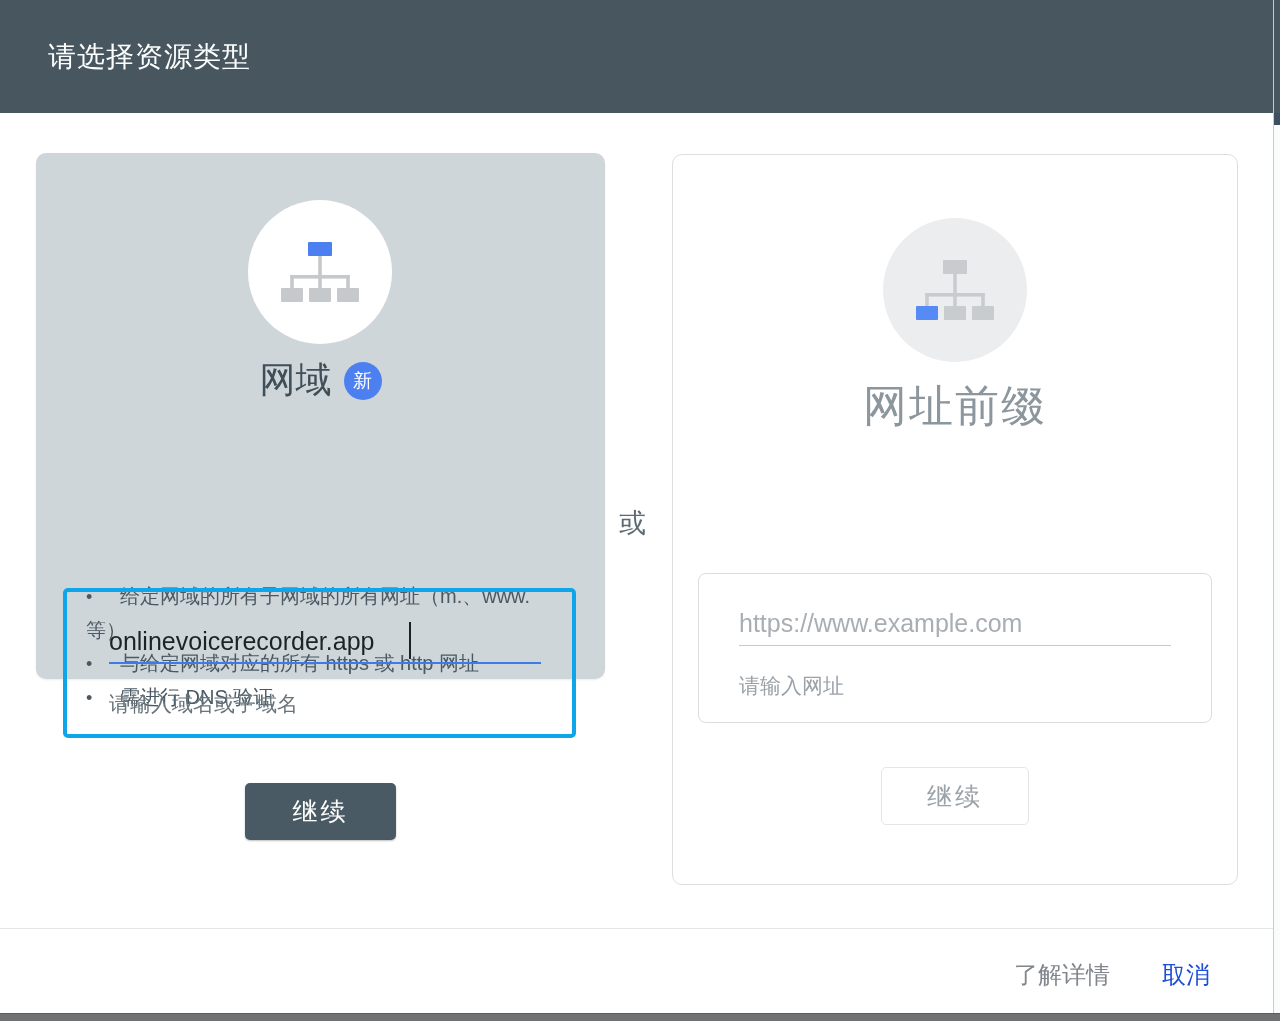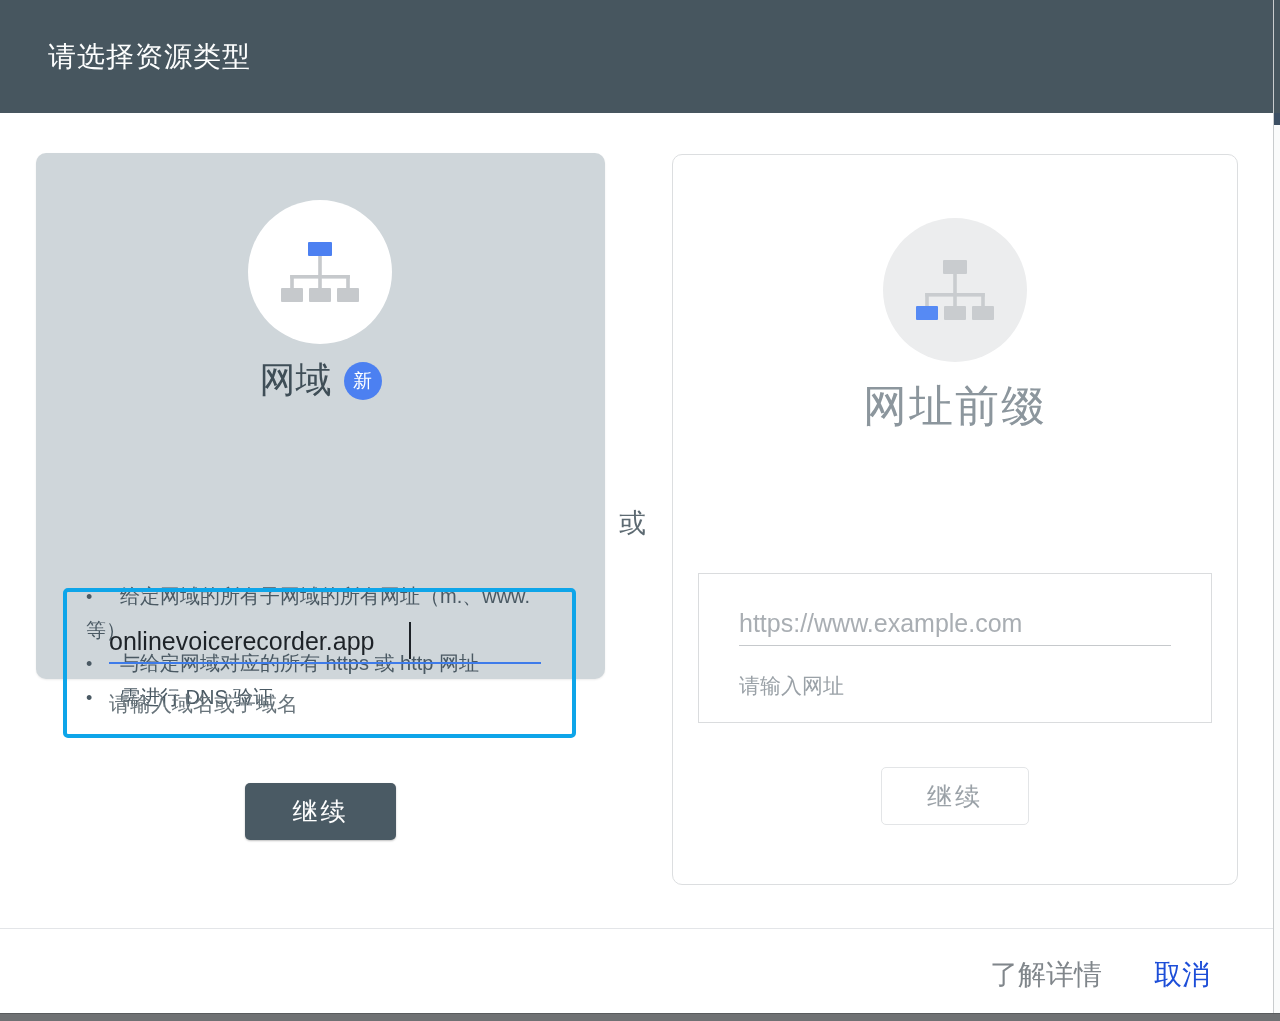--- a/index.html
+++ b/index.html
@@ -69,21 +69,21 @@
   
   .input-box {
     position:absolute; border-radius:5px; background:transparent;
   }
   .domain-card .input-box {
     left:27px; top:435px; width:513px; height:150px;
     border:4px solid #0ea5e9;
   }
   .prefix-card .input-box {
     left:25px; top:418px; width:514px; height:150px;
-    border:1px solid #dadcde; border-radius:0; background:#ffffff;
+    border:1px solid #dadcde; border-radius:8px; background:#ffffff;
   }
   .input-box input {
     position:absolute; left:42px; top:28px; width:432px; height:44px;
     background:transparent; border:none; outline:none;
     font-family:"Liberation Sans", sans-serif; font-size:25px;
   }
   .domain-card .input-box input {
     color:#1d2227; border-bottom:2px solid #3e7bea;
   }
   .prefix-card .input-box input {
@@ -119,21 +119,21 @@
 
   
   .footer-divider {
     position:absolute; left:0; top:928px; width:1280px; height:1px;
     background:#e3e5e8;
   }
   footer {
     position:absolute; top:950px; right:70px; height:50px;
     display:flex; align-items:center; gap:52px;
   }
-  footer button { background:transparent; border:none; font-size:28px; }
+  footer button { background:transparent; border:none; font-size:24px; }
   .learn-more { color:#80868b; }
   .cancel { color:#1d4ed8; font-weight:500; }
 
   
   .bottom-strip {
     position:absolute; left:0; top:1013px; width:1280px; height:8px;
     background:#6f7173; border-top:1px solid #595c5e;
   }
   .scrollbar {
     position:absolute; right:0; top:0; width:7px; height:1013px;

